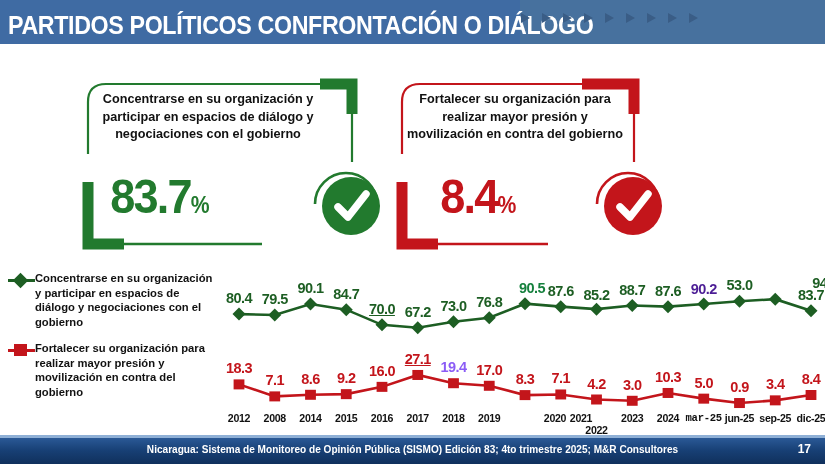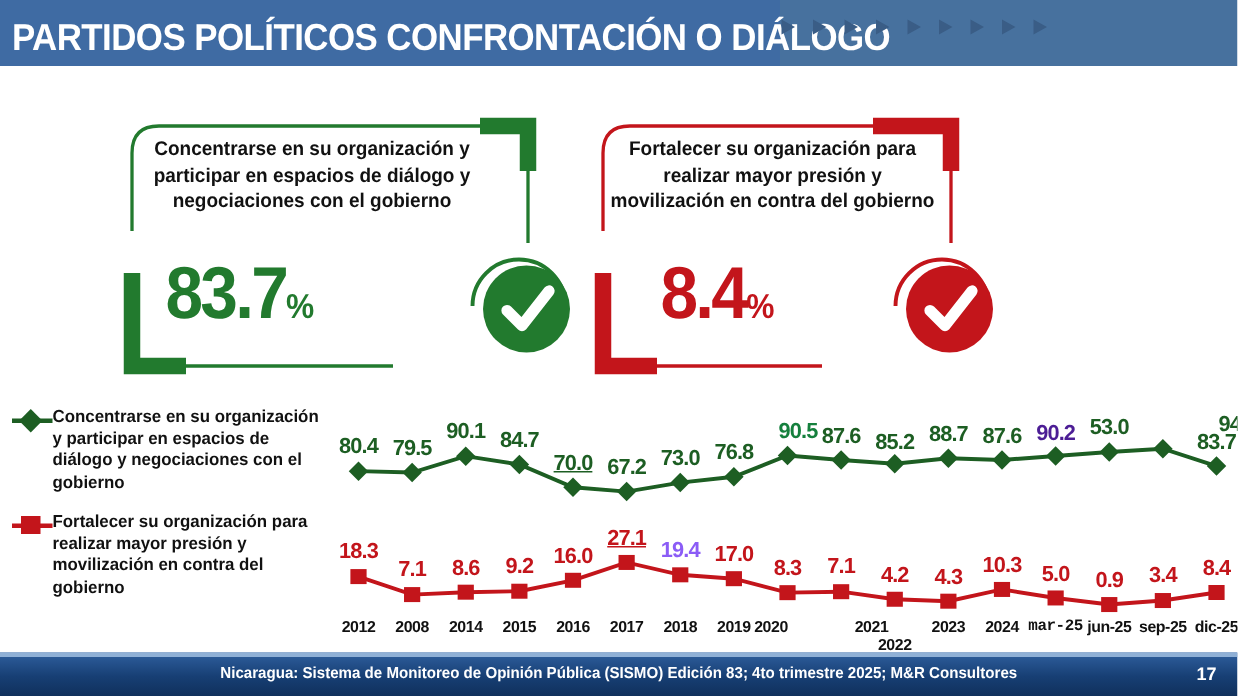--- a/index.html
+++ b/index.html
@@ -305,35 +305,35 @@
       <div class="val" style="color: rgb(195, 21, 27); left: 274.75px; top: 110.393px;">7.1</div>
       <div class="val" style="color: rgb(195, 21, 27); left: 310.5px; top: 108.786px;">8.6</div>
       <div class="val" style="color: rgb(195, 21, 27); left: 346.25px; top: 108.143px;">9.2</div>
       <div class="val" style="color: rgb(195, 21, 27); left: 382px; top: 100.857px;">16.0</div>
       <div class="val" style="color: rgb(195, 21, 27); left: 417.75px; top: 88.9643px; text-decoration: underline;">27.1</div>
       <div class="val" style="color: #8b5cf6; left: 453.5px; top: 97.2143px;">19.4</div>
       <div class="val" style="color: rgb(195, 21, 27); left: 489.25px; top: 99.7857px;">17.0</div>
       <div class="val" style="color: rgb(195, 21, 27); left: 525px; top: 109.107px;">8.3</div>
       <div class="val" style="color: rgb(195, 21, 27); left: 560.75px; top: 108.464px;">7.1</div>
       <div class="val" style="color: rgb(195, 21, 27); left: 596.5px; top: 113.5px;">4.2</div>
-      <div class="val" style="color: rgb(195, 21, 27); left: 632.25px; top: 114.786px;">4.3</div>
+      <div class="val" style="color: rgb(195, 21, 27); left: 632.25px; top: 114.786px;">3.0</div>
       <div class="val" style="color: rgb(195, 21, 27); left: 668px; top: 106.964px;">10.3</div>
       <div class="val" style="color: rgb(195, 21, 27); left: 703.75px; top: 112.643px;">5.0</div>
       <div class="val" style="color: rgb(195, 21, 27); left: 739.5px; top: 117.036px;">0.9</div>
       <div class="val" style="color: rgb(195, 21, 27); left: 775.25px; top: 114.357px;">3.4</div>
       <div class="val" style="color: rgb(195, 21, 27); left: 811px; top: 109px;">8.4</div>
       <div class="xlab" style="left: 239px; top: 150px;">2012</div>
       <div class="xlab" style="left: 274.75px; top: 150px;">2008</div>
       <div class="xlab" style="left: 310.5px; top: 150px;">2014</div>
       <div class="xlab" style="left: 346.25px; top: 150px;">2015</div>
       <div class="xlab" style="left: 382px; top: 150px;">2016</div>
       <div class="xlab" style="left: 417.75px; top: 150px;">2017</div>
       <div class="xlab" style="left: 453.5px; top: 150px;">2018</div>
       <div class="xlab" style="left: 489.25px; top: 150px;">2019</div>
-      <div class="xlab" style="left: 503px; top: 150px; padding-left: 11px;">2020</div>
+      <div class="xlab" style="left: 544px; top: 150px; padding-left: 11px;">2020</div>
       <div class="xlab" style="left: 581px; top: 150px;">2021</div>
       <div class="xlab" style="left: 596.5px; top: 162px;">2022</div>
       <div class="xlab" style="left: 632.25px; top: 150px;">2023</div>
       <div class="xlab" style="left: 668px; top: 150px;">2024</div>
       <div class="xlab" style="left: 703.75px; top: 150px; font-family: Liberation Mono, monospace;">mar-25</div>
       <div class="xlab" style="left: 739.5px; top: 150px;">jun-25</div>
       <div class="xlab" style="left: 775.25px; top: 150px;">sep-25</div>
       <div class="xlab" style="left: 811px; top: 150px;">dic-25</div>
     </div>
 </div>

